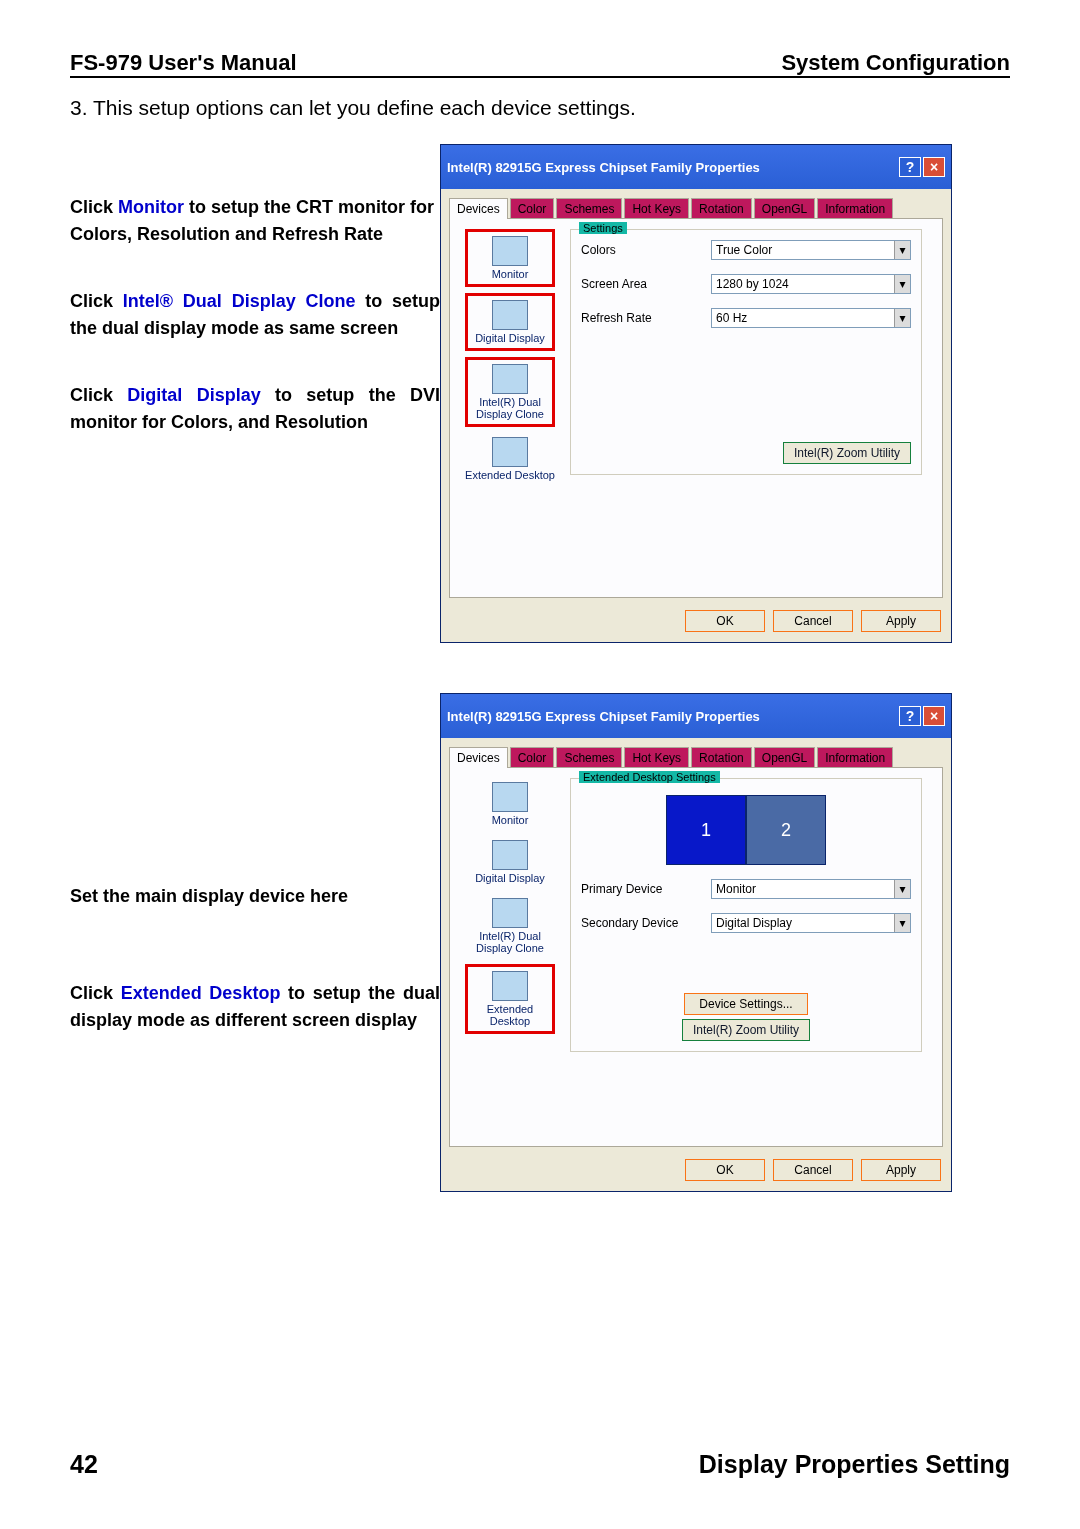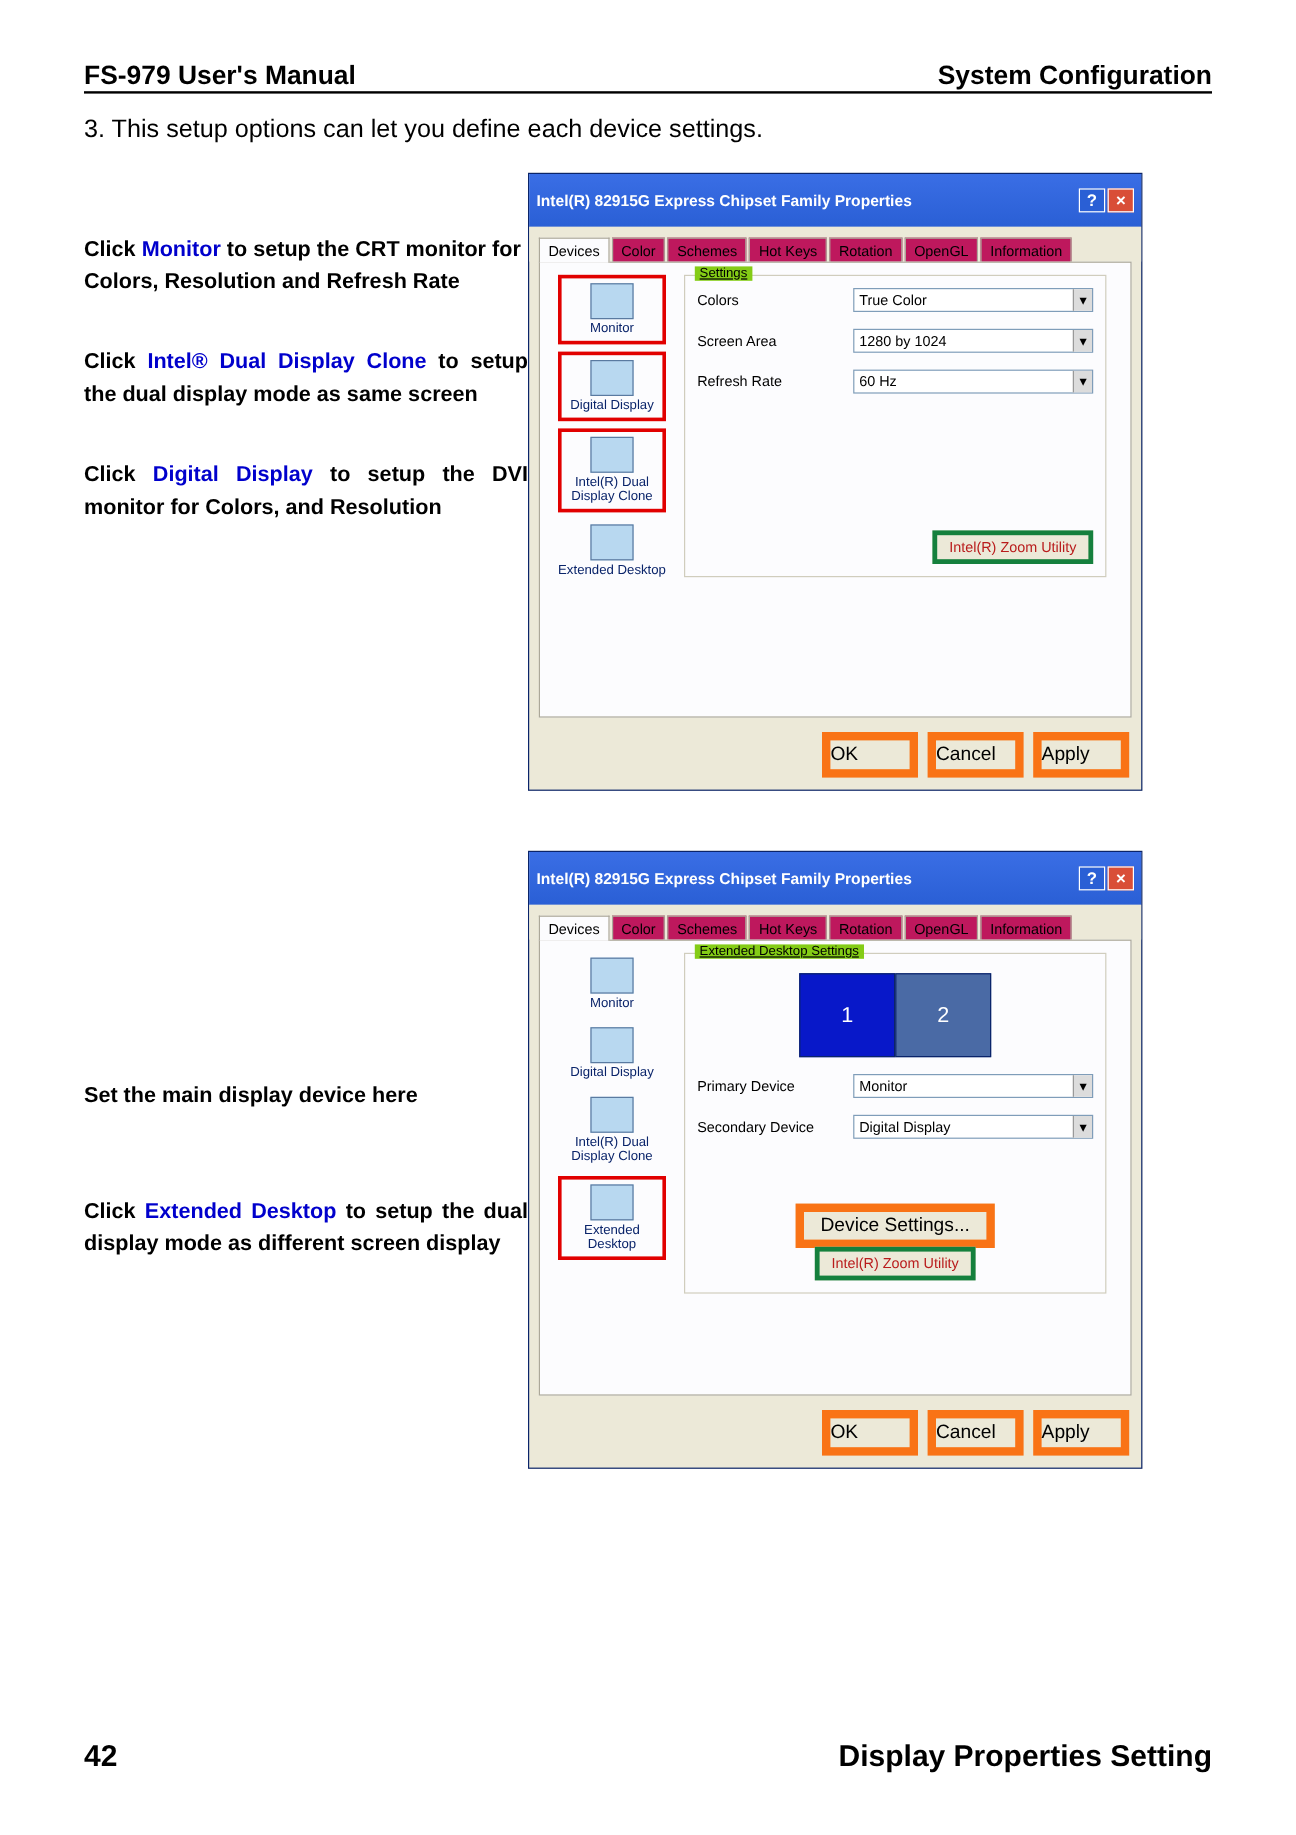--- a/index.html
+++ b/index.html
@@ -128,62 +128,62 @@
 .settings-col { flex: 1; padding: 0 10px; }
 .fieldset {
   border: 1px solid #d0cdbd;
   padding: 10px;
   margin-bottom: 6px;
   position: relative;
 }
 .fieldset .legend {
   position: absolute;
   top: -8px; left: 8px;
-  background: #84cc16;
+  background: #14b8a6;
   padding: 0 4px;
   font-size: 11px;
-  text-decoration: underline;
 }
 .row { display: flex; align-items: center; margin-bottom: 14px; }
 .row .lbl { width: 130px; font-size: 12px; }
 .row .combo {
   flex: 1;
   border: 1px solid #7f9db9;
   background: #fff;
   font-size: 12px;
   padding: 2px 4px;
   position: relative;
 }
 .combo .arrow {
   position: absolute; right: 0; top: 0; bottom: 0;
   width: 16px;
   background: #dcdcdc;
   border-left: 1px solid #999;
   display: flex; align-items: center; justify-content: center;
 }
 .disabled-btn {
-  border: 4px solid #15803d;
+  border: 1px solid #15803d;
   background: #ece9d8;
-  color: #b91c1c;
+  color: #0f172a;
   padding: 3px 10px;
   font-size: 12px;
   display: inline-block;
 }
 .btnrow {
   display: flex;
   justify-content: flex-end;
   gap: 8px;
   padding: 4px 10px 10px 10px;
 }
 .btn {
-  border: 7px solid #f97316;
+  border: 1px solid #f97316;
   background: #ece9d8;
   padding: 3px 0;
   width: 80px;
-  font-size: 16px;
+  text-align: center;
+  font-size: 12px;
 }
 .red-line {
   position: absolute;
   height: 3px;
   background: #e10000;
 }
 .monitor-preview {
   display: flex;
   gap: 0;
   justify-content: center;

